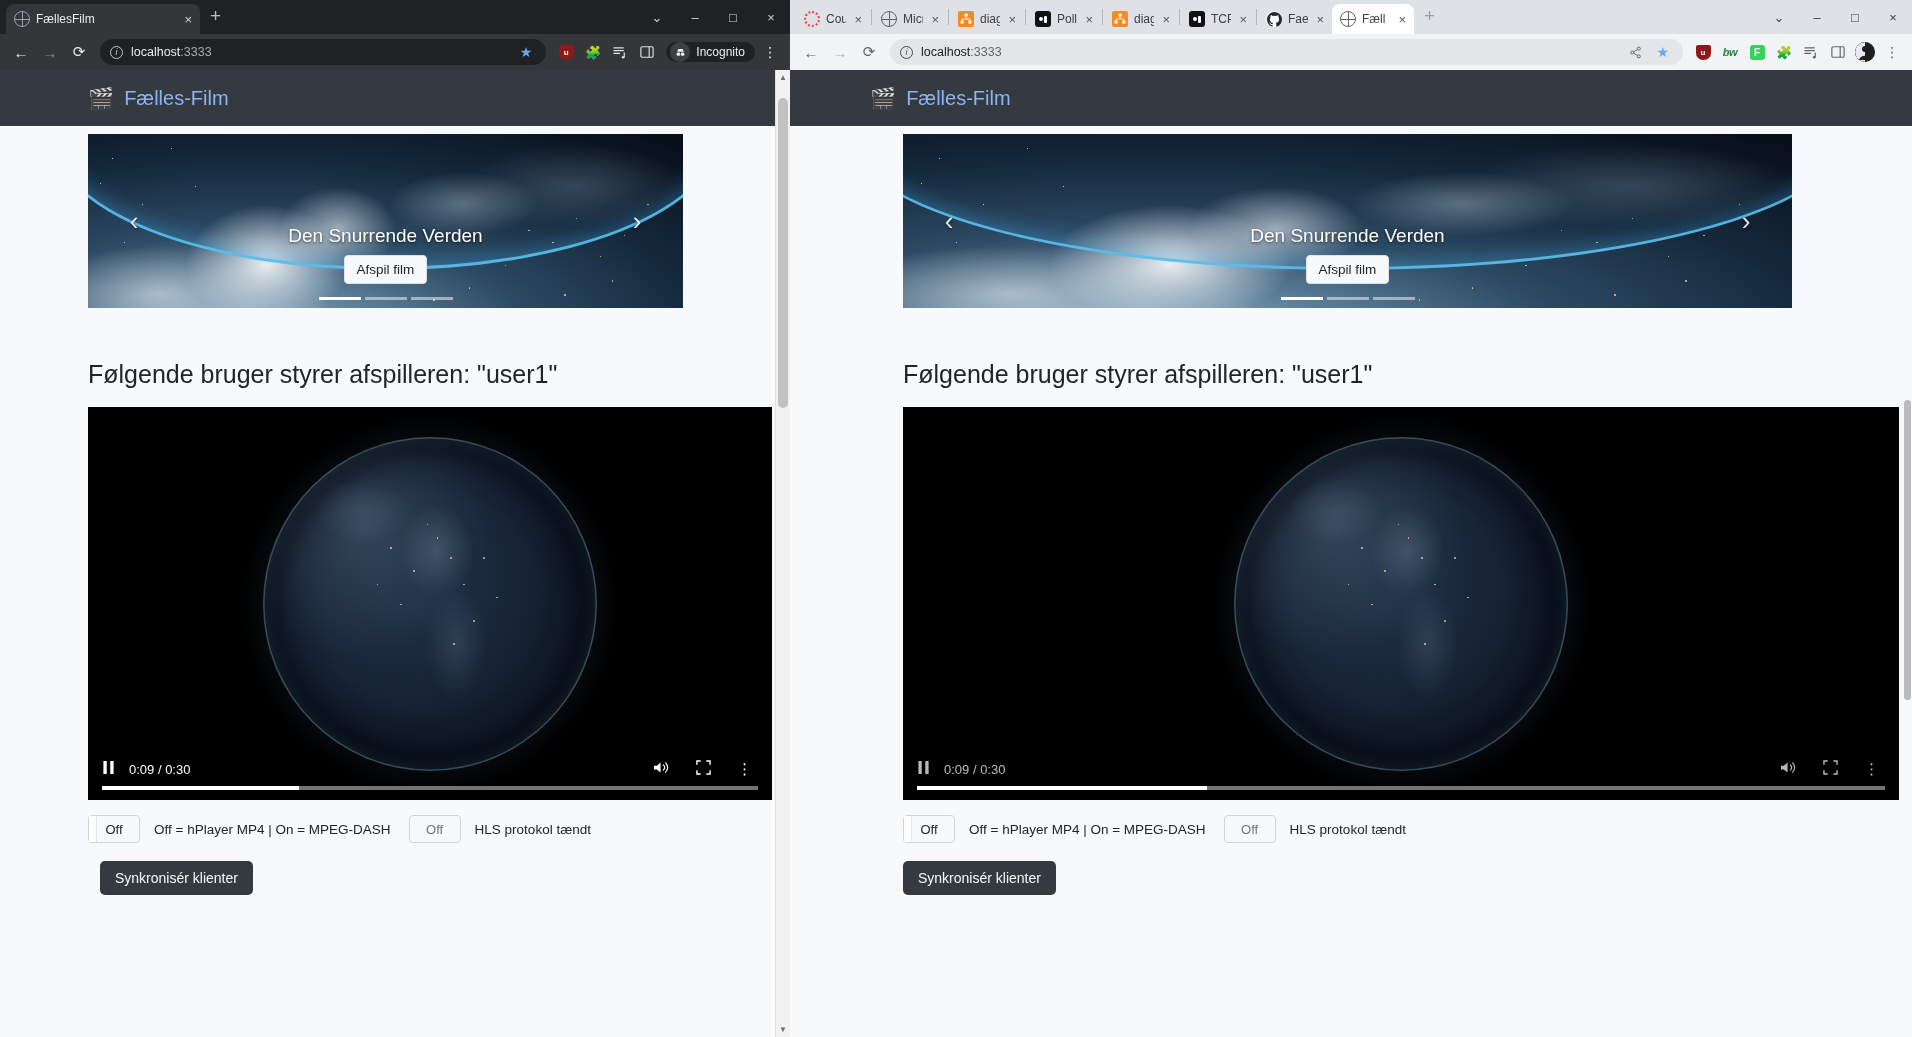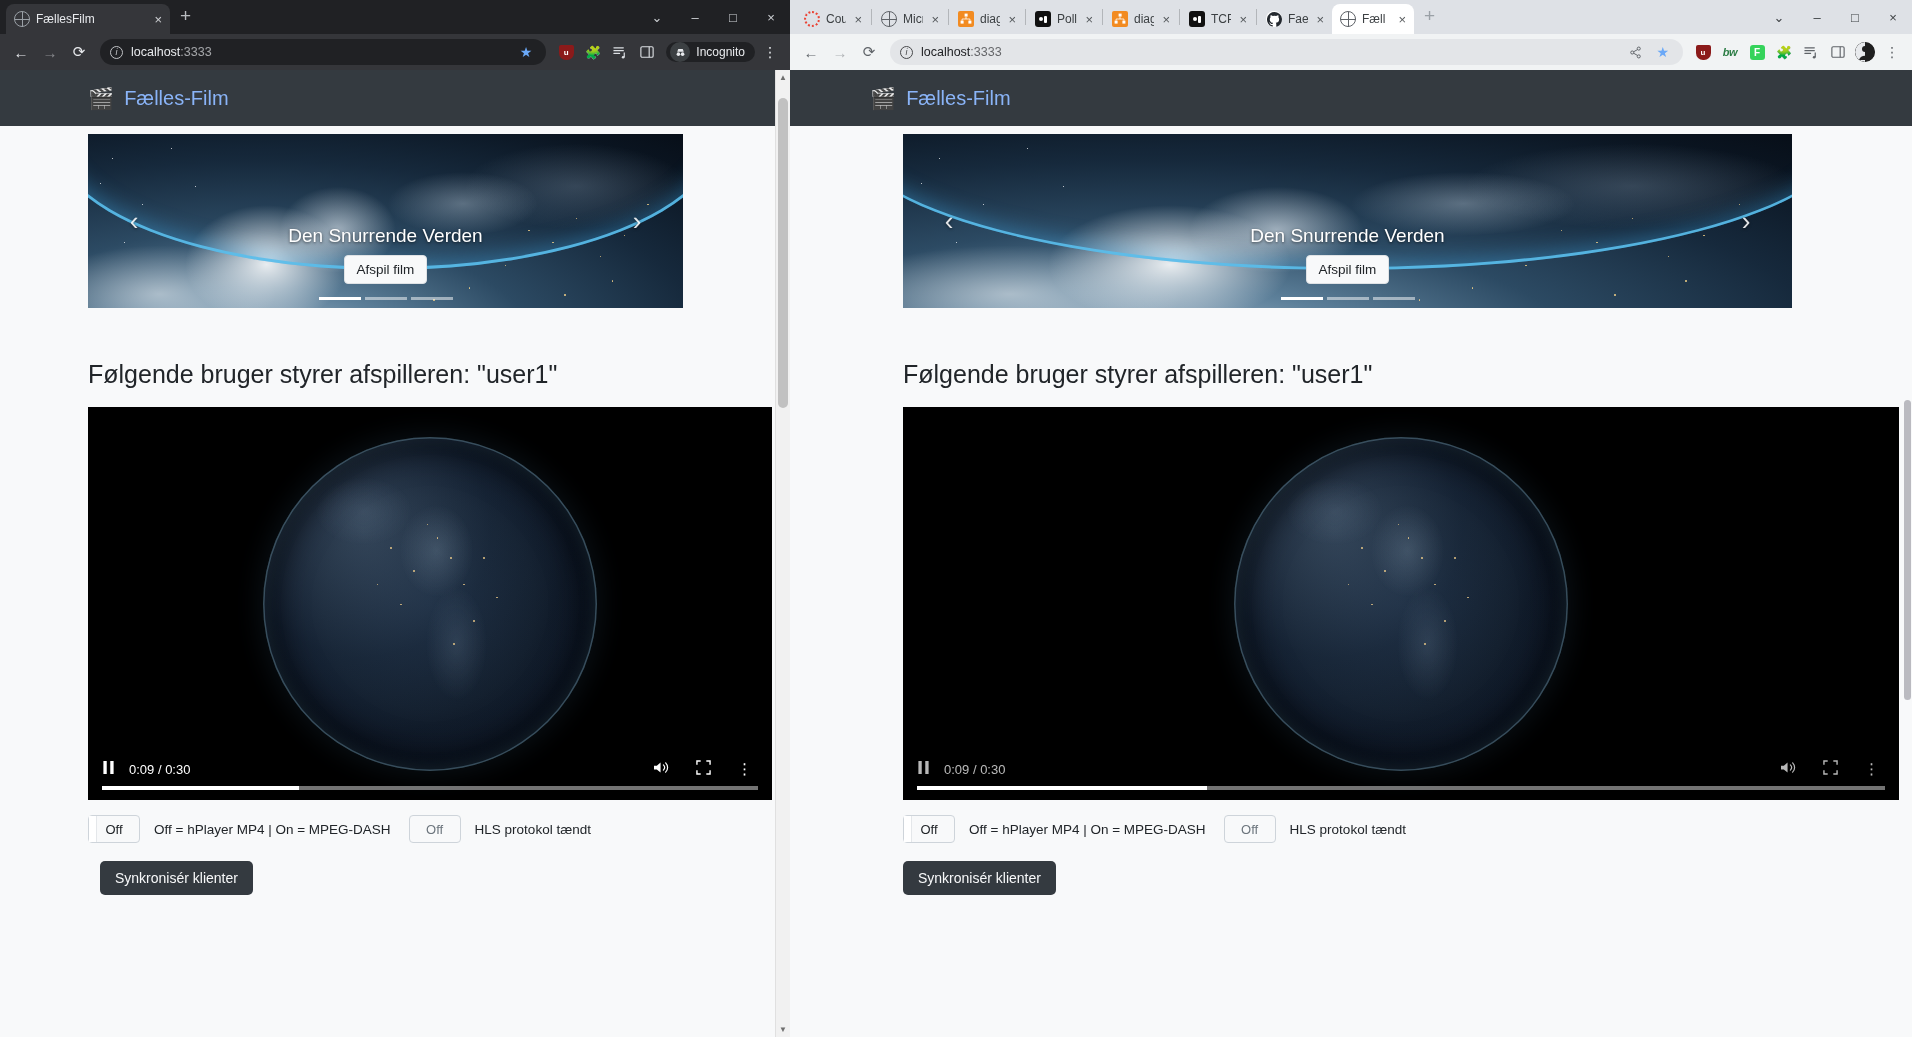--- a/index.html
+++ b/index.html
@@ -219,21 +219,21 @@
   .vscroll.thin .thumb { background:#babac0; left:1px; right:1px; border-radius:5px; }
 </style>
 </head>
 <body>
 
 <div class="screen">
 
   <div class="window left">
 
     <div class="tabstrip dark">
-      <div class="tab active-dark" style="width:164px">
+      <div class="tab active-dark" style="width:194px">
         <span class="favicon fav-globe"></span>
         <span class="tlabel" style="flex:1">FællesFilm</span>
         <span class="tclose">×</span>
       </div>
       <span class="tab-new dk">+</span>
       <div class="winctl dark">
         <span>⌄</span>
         <span>–</span>
         <span>□</span>
         <span>×</span>

